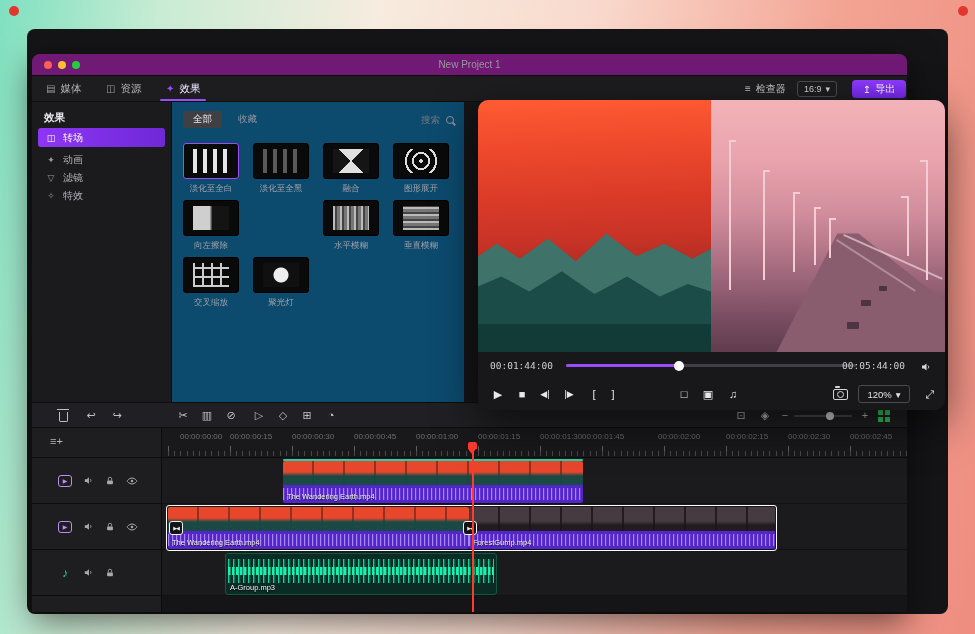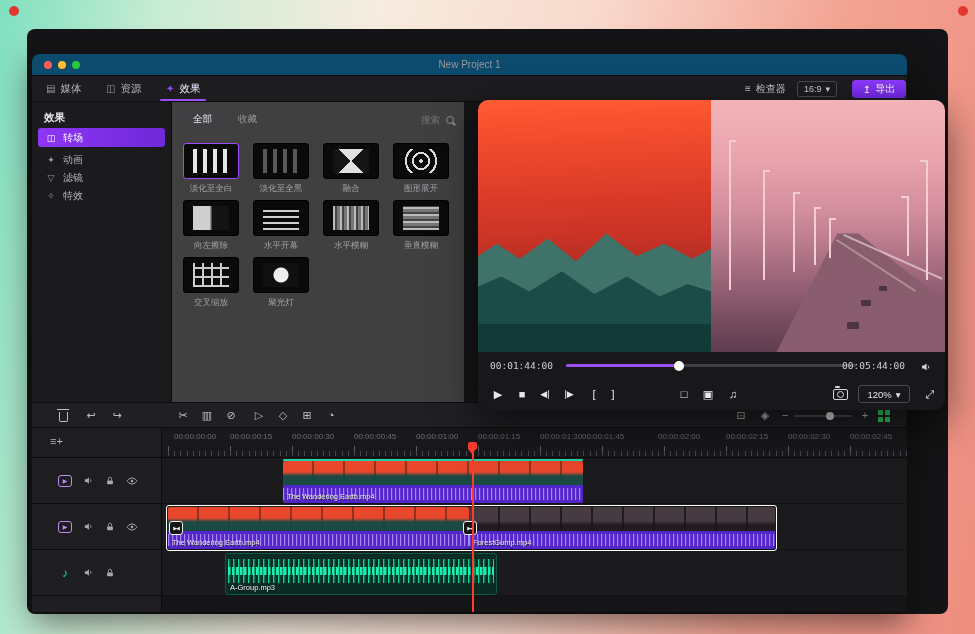--- a/index.html
+++ b/index.html
@@ -5,21 +5,21 @@
   *{margin:0;padding:0;box-sizing:border-box}
   body{width:975px;height:634px;font-family:"Liberation Sans","DejaVu Sans",sans-serif;overflow:hidden}
   .stage{position:relative;width:975px;height:634px;overflow:hidden;
     background:linear-gradient(100deg,#7fe0c0 0%,#c9ecd4 15%,#f7ecdf 35%,#f9d9cd 55%,#f3a392 78%,#ee8d80 100%)}
   .wdot{position:absolute;top:6px;width:10px;height:10px;border-radius:50%;background:#e2372e}
   .wdot.l{left:9px}.wdot.r{right:7px}
   .desktop{position:absolute;left:27px;top:29px;width:921px;height:585px;background:#151517;border-radius:8px}
 
   
   .window{position:absolute;left:32px;top:54px;width:875px;height:558px;background:#1d1d20;border-radius:8px 8px 0 0;box-shadow:0 10px 34px rgba(0,0,0,.55);z-index:2}
-  .titlebar{position:relative;height:22px;background:#0c4a6e;border-radius:8px 8px 0 0;border-bottom:1px solid #0c0c0d}
+  .titlebar{position:relative;height:22px;background:#701a75;border-radius:8px 8px 0 0;border-bottom:1px solid #0c0c0d}
   .tlb{position:absolute;top:7px;width:8px;height:8px;border-radius:50%}
   .tlb.c{left:12px;background:var(--traffic-close,#ff5f57)}
   .tlb.m{left:26px;background:var(--traffic-min,#febc2e)}
   .tlb.x{left:40px;background:var(--traffic-max,#28c840)}
   .title{position:absolute;left:0;right:0;top:0;line-height:22px;text-align:center;font-size:10px;color:#98989d}
 
   .topbar{position:absolute;left:0;top:22px;width:100%;height:26px;background:#1d1d20;border-bottom:1px solid #0e0e10}
   .tab{position:absolute;top:0;height:100%;display:flex;align-items:center;gap:5px;font-size:10.5px;color:#b5b5ba;cursor:default}
   .tab .ic{font-size:10px;color:#9a9aa0}
   .tab.active{color:#efe7ff}
@@ -31,21 +31,21 @@
 
   
   .content{position:absolute;left:0;top:48px;width:100%;height:300px;display:flex}
   .sidebar{width:140px;height:100%;background:#1b1b1e;border-right:1px solid #0e0e10;position:relative;flex:none}
   .sb-header{position:absolute;left:12px;top:9px;font-size:10.5px;font-weight:bold;color:#e8e8ec}
   .sb-item{position:absolute;left:6px;right:6px;height:19px;display:flex;align-items:center;gap:7px;padding-left:8px;font-size:10px;color:#b2b2b8;border-radius:3px}
   .sb-item .ic{font-size:9px;color:#9a9aa0;width:10px;text-align:center}
   .sb-item.sel{background:linear-gradient(90deg,#8d36f5,#6f28d8);color:#fff}
   .sb-item.sel .ic{color:#fff}
 
-  .fxpanel{width:292px;height:100%;background:#404040;position:relative;flex:none}
+  .fxpanel{width:292px;height:100%;background:#0c4a6e;position:relative;flex:none}
   .fx-tab{position:absolute;top:9px;height:17px;padding:0 10px;display:flex;align-items:center;font-size:9.5px;border-radius:3px;color:#9b9ba1}
   .fx-tab.active{background:#3f3f44;color:#ececf0}
   .fx-search{position:absolute;right:10px;top:9px;height:17px;display:flex;align-items:center;gap:6px}
   .fx-search input{width:62px;background:transparent;border:none;outline:none;font-size:9.5px;color:#bcbcc1;text-align:right;font-family:inherit}
   .fx-search input::placeholder{color:#77777d}
   .mag{position:relative;width:8px;height:8px;border:1.5px solid #8d8d93;border-radius:50%}
   .mag::after{content:"";position:absolute;right:-3px;bottom:-2px;width:4px;height:1.5px;background:#8d8d93;transform:rotate(45deg)}
   .fx-card{position:absolute;width:62px}
   .fxi{width:56px;height:36px;margin:0 auto;background:#0a0a0b;border:1px solid #000;border-radius:3px;position:relative;overflow:hidden}
   .fxi.sel{border:1.5px solid var(--accent,#9a4df8)}
@@ -231,24 +231,20 @@
           <div class="fx-label">融合</div>
         </div>
         <div class="fx-card" style="left:218px;top:41px">
           <div class="fxi p-shape"></div>
           <div class="fx-label">图形展开</div>
         </div>
         <div class="fx-card" style="left:8px;top:98px">
           <div class="fxi p-wipeleft"></div>
           <div class="fx-label">向左擦除</div>
         </div>
-        <div class="fx-card" style="left:78px;top:98px">
-          <div class="fxi p-hopen"></div>
-          <div class="fx-label">水平开幕</div>
-        </div>
         <div class="fx-card" style="left:148px;top:98px">
           <div class="fxi p-hblur"></div>
           <div class="fx-label">水平模糊</div>
         </div>
         <div class="fx-card" style="left:218px;top:98px">
           <div class="fxi p-vblur"></div>
           <div class="fx-label">垂直模糊</div>
         </div>
         <div class="fx-card" style="left:8px;top:155px">
           <div class="fxi p-crosszoom"></div>
@@ -371,21 +367,21 @@
               <svg width="10" height="10" viewBox="0 0 24 24">
                 <rect x="5" y="11" width="14" height="9" rx="2" fill="#a8a8ac"></rect>
                 <path d="M8 11V7a4 4 0 0 1 8 0v4" stroke="#a8a8ac" stroke-width="2" fill="none"></path>
               </svg>
             </span>
         </div>
       </div>
 
       <div class="lanes">
         <div class="ruler">
-          <span class="rlabel" style="left:12px">00:00:00:00</span>
+          <span class="rlabel" style="left:18px">00:00:00:00</span>
           <span class="rlabel" style="left:68px">00:00:00:15</span>
           <span class="rlabel" style="left:130px">00:00:00:30</span>
           <span class="rlabel" style="left:192px">00:00:00:45</span>
           <span class="rlabel" style="left:254px">00:00:01:00</span>
           <span class="rlabel" style="left:316px">00:00:01:15</span>
           <span class="rlabel" style="left:378px">00:00:01:30</span>
           <span class="rlabel" style="left:420px">00:00:01:45</span>
           <span class="rlabel" style="left:496px">00:00:02:00</span>
           <span class="rlabel" style="left:564px">00:00:02:15</span>
           <span class="rlabel" style="left:626px">00:00:02:30</span>

